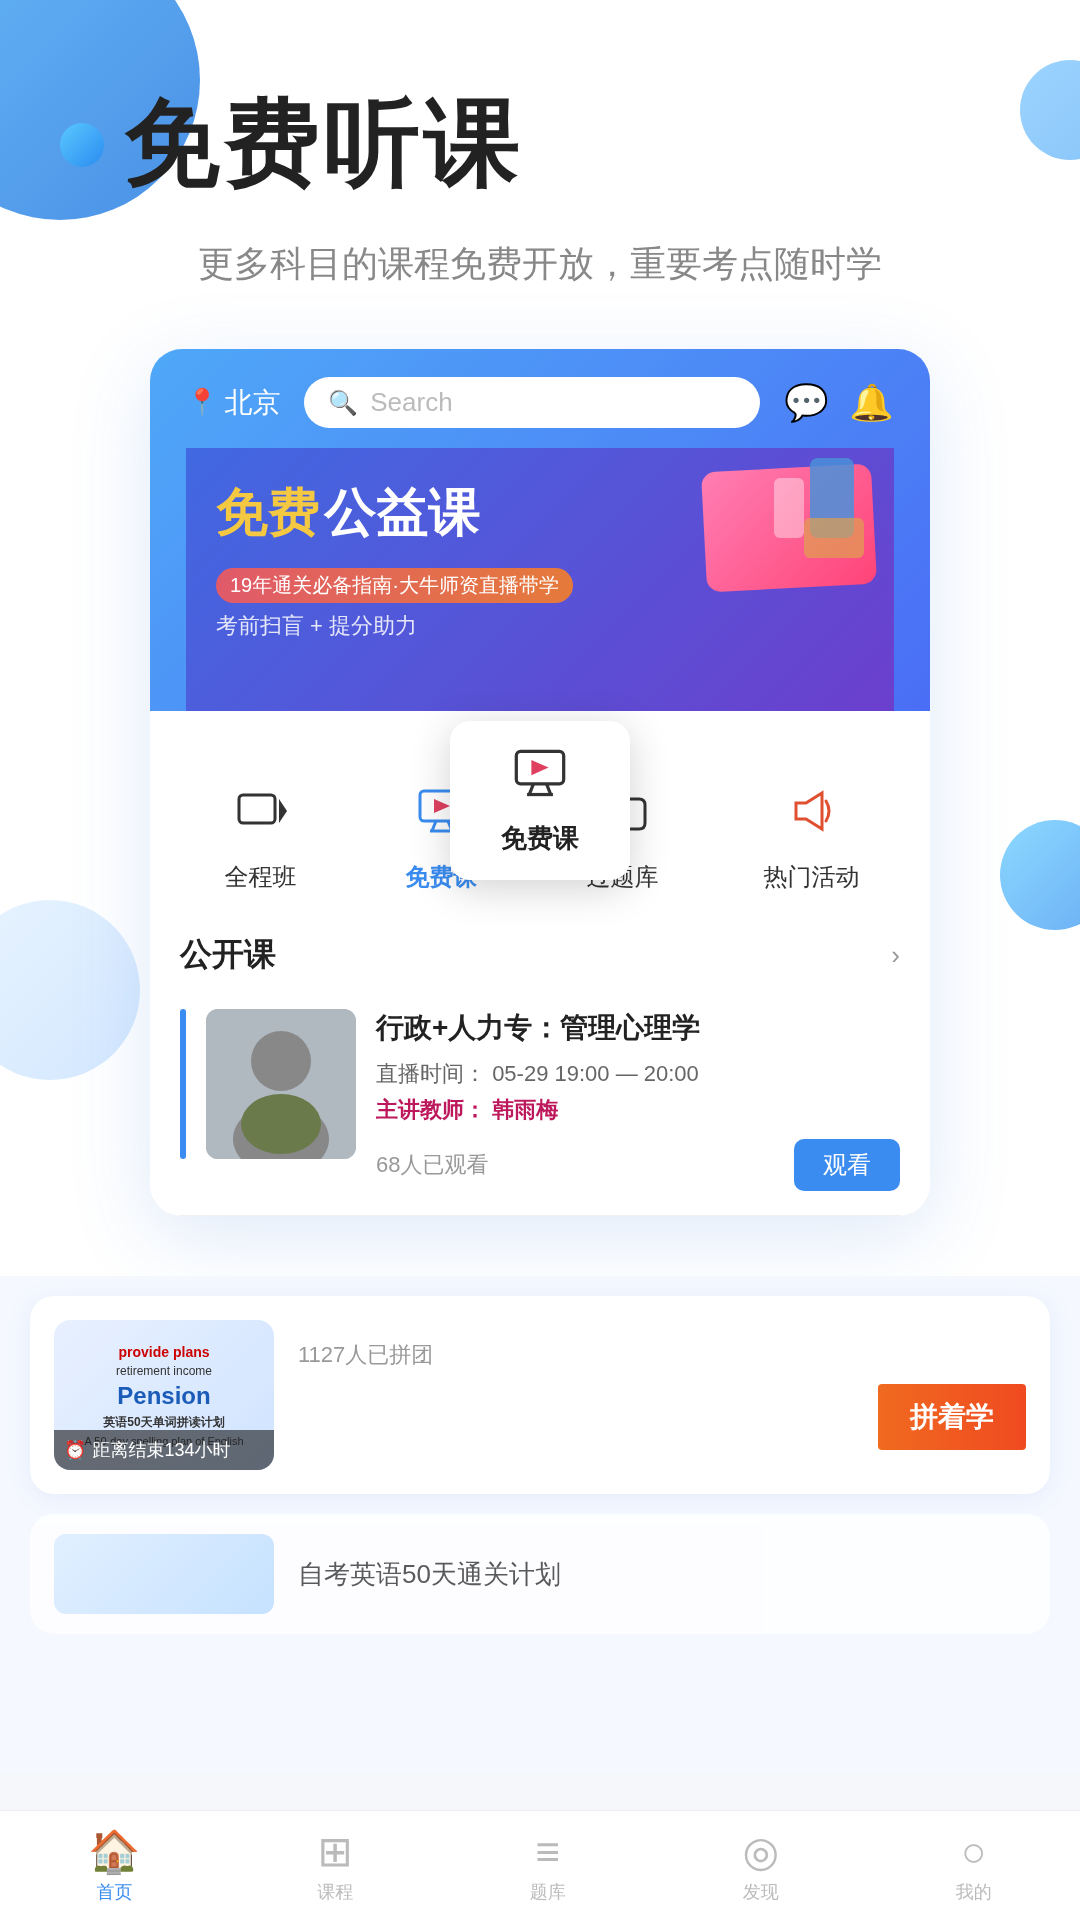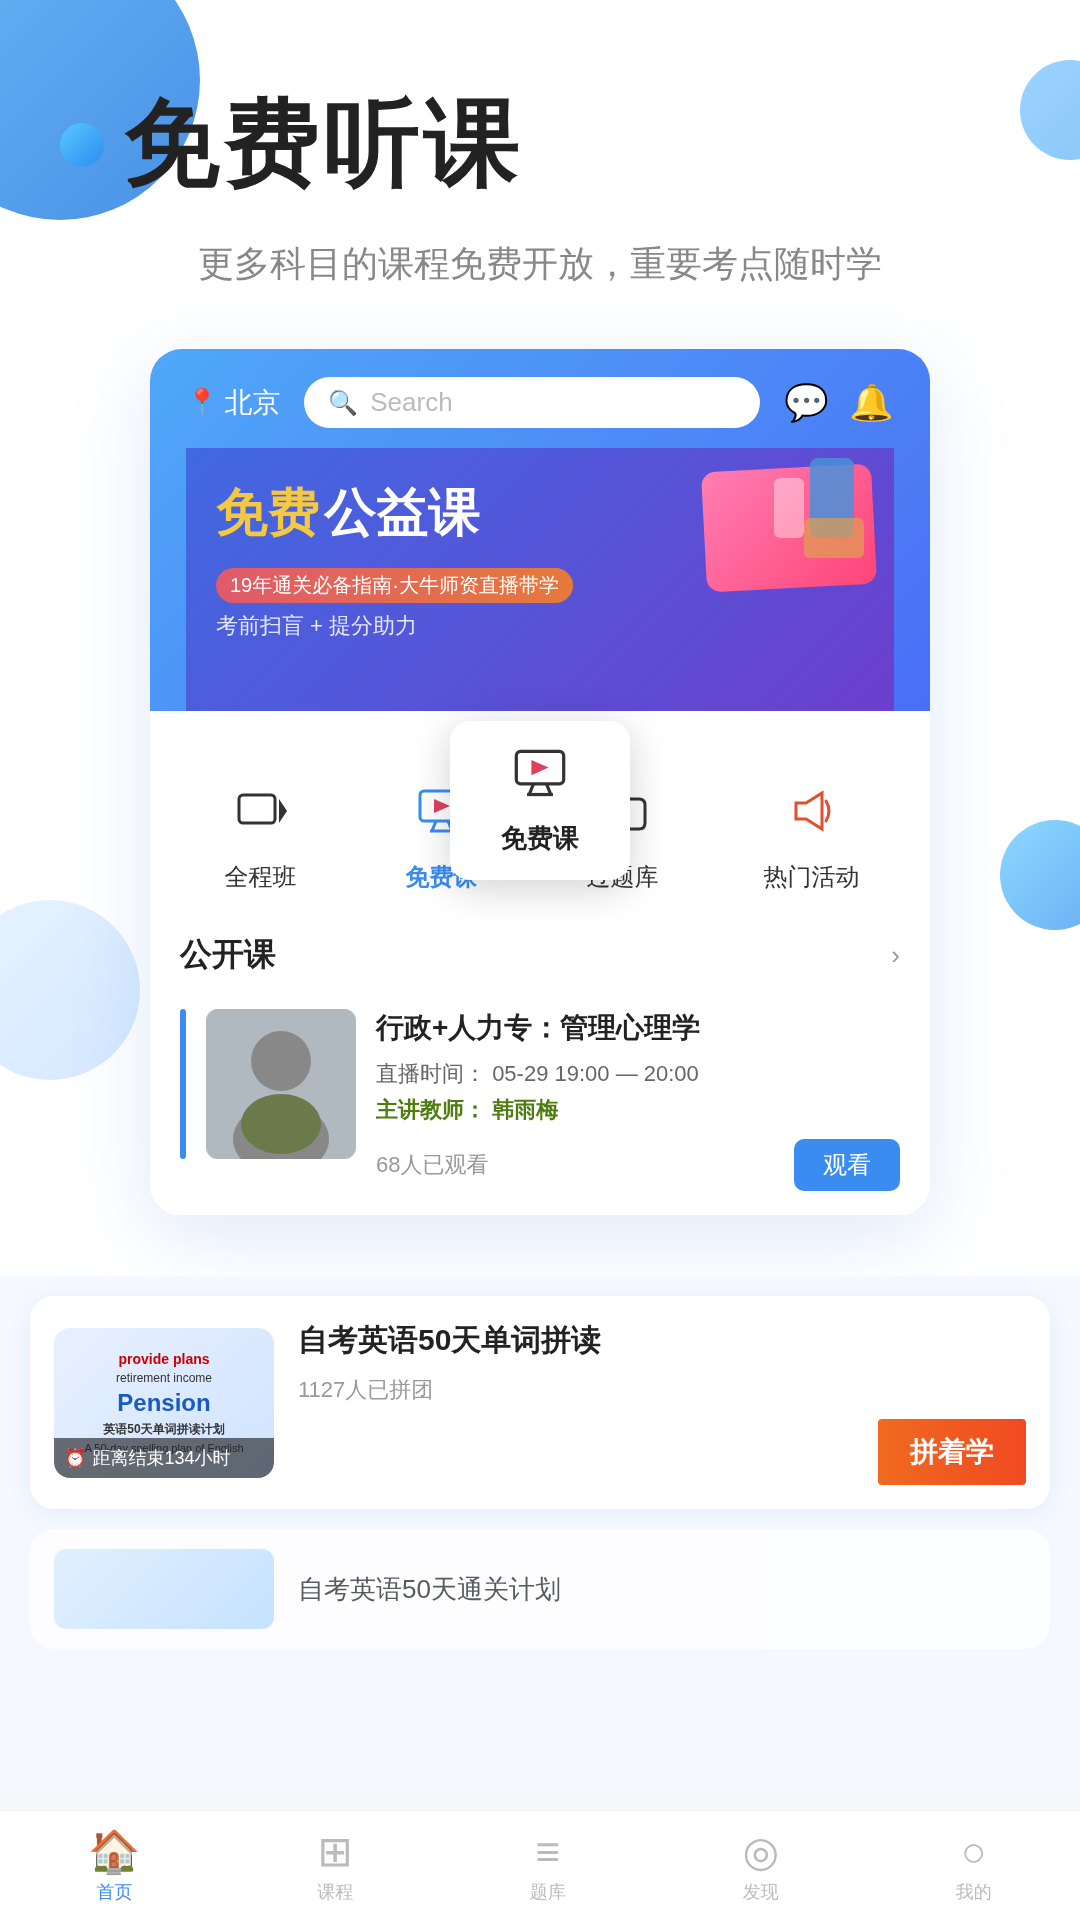--- a/index.html
+++ b/index.html
@@ -285,21 +285,21 @@
       font-size: 22px;
       color: #666;
       margin-bottom: 6px;
     }
     .course-teacher {
       font-size: 22px;
       color: #666;
       margin-bottom: 14px;
     }
     .course-teacher span {
-      color: #4d7c0f;
+      color: #be185d;
       font-weight: 600;
     }
     .course-footer {
       display: flex;
       align-items: center;
       justify-content: space-between;
     }
     .course-views {
       font-size: 22px;
       color: #999;
@@ -680,21 +680,20 @@
         <div style="font-size:24px; font-weight:900; color:#1a5cb8;">Pension</div>
         <div style="font-size:12px; color:#333; font-weight:700;">英语50天单词拼读计划</div>
         <div style="font-size:11px; color:#555;">A 50-day spelling plan of English</div>
       </div>
       <div class="thumb-text-overlay">
         <span>⏰</span>
         <span>距离结束134小时</span>
       </div>
     </div>
     <div class="group-info">
-      <div class="group-name">自考英语50天单词拼读</div>
       <div class="group-count">1127人已拼团</div>
       <div style="text-align:right;">
         <button class="group-btn">拼着学</button>
       </div>
     </div>
   </div>
 
   <div class="second-card-peek">
     <div class="second-thumb"></div>
     <span class="second-name">自考英语50天通关计划</span>

